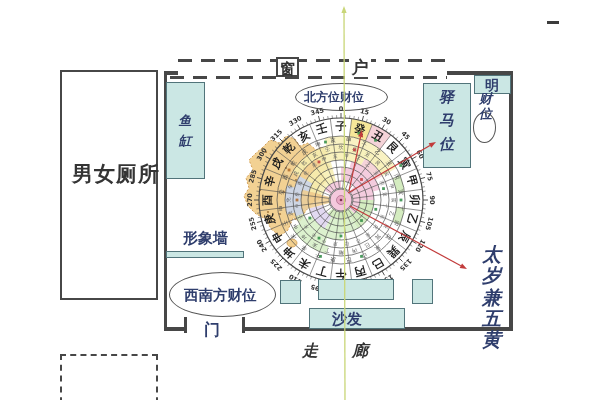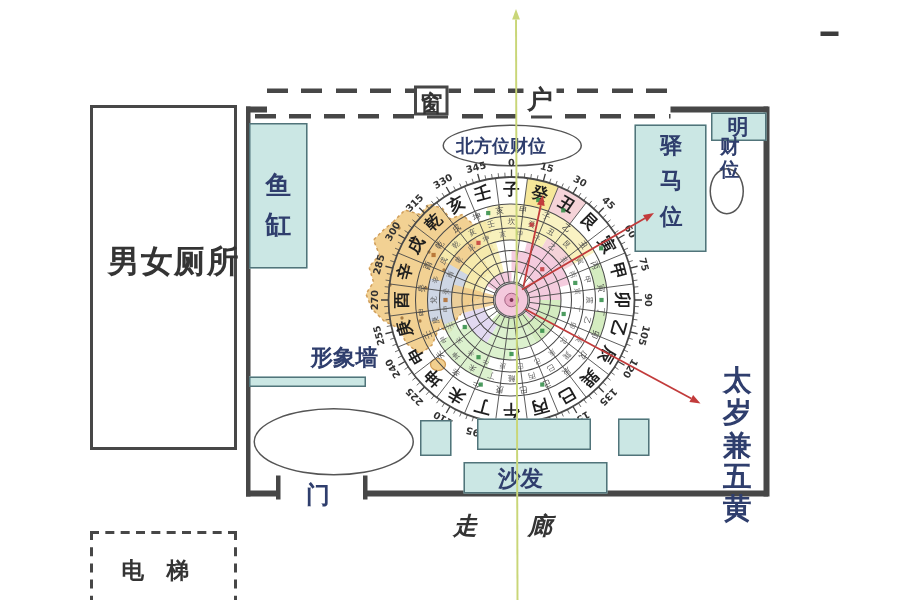--- a/index.html
+++ b/index.html
@@ -5,21 +5,21 @@
   html,body{margin:0;padding:0;background:#fff;}
   #canvas{position:relative;width:600px;height:400px;background:#ffffff;overflow:hidden;
           font-family:"DejaVu Sans",sans-serif;}
   .abs{position:absolute;}
   .wall{position:absolute;background:#474747;}
   .dashline{position:absolute;height:3px;
     background:repeating-linear-gradient(90deg,#474747 0 14px,rgba(0,0,0,0) 14px 23px);}
   .teal{position:absolute;background:#cbe7e4;border:1.6px solid #51747a;box-sizing:border-box;}
   .lbl{color:#2f3e6d;font-weight:700;line-height:1.2;}
   .dk{color:#343434;font-weight:700;}
-  .vtext{word-break:break-all;text-align:right;}
+  .vtext{word-break:break-all;text-align:center;font-style:italic;}
   .oval{position:absolute;border:1.8px solid #555;border-radius:50%;background:#fff;box-sizing:border-box;}
   .cjk{white-space:nowrap;}
   svg{position:absolute;left:0;top:0;}
 </style>
 </head>
 <body>
 
 <div id="canvas">
 
   <div class="abs" style="left:60px;top:70px;width:98px;height:230px;border:2.4px solid #474747;box-sizing:border-box;"></div>
@@ -378,49 +378,49 @@
       <rect x="91.59999999999997" y="75.4948822334847" width="2.8" height="2.8" fill="#c2383b" opacity="0.85"></rect>
       <rect x="134.10609665440987" y="93.09390334559012" width="2.8" height="2.8" fill="#c2383b" opacity="0.85"></rect>
       <rect x="134.12120859954013" y="169.98155724715448" width="2.8" height="2.8" fill="#2e8b44" opacity="0.85"></rect>
       <rect x="93.07879140045988" y="169.98155724715448" width="2.8" height="2.8" fill="#2e8b44" opacity="0.85"></rect>
       <circle cx="115" cy="115" r="11" fill="#f3c4da" stroke="#4a4a4a" stroke-width="0.8" opacity="0.9"></circle>
       <circle cx="115" cy="115" r="4.5" fill="#e9a8c4" stroke="#9a5b7a" stroke-width="0.6"></circle>
       <circle cx="115" cy="115" r="1.3" fill="#7a3050"></circle>
     </svg>
 
   <div class="teal" style="left:166px;top:82px;width:39px;height:97px;z-index:3;"></div>
-  <div class="abs lbl vtext" style="left:177px;top:111px;width:16px;font-size:17px;line-height:1.55;z-index:4;">鱼缸</div>
+  <div class="abs lbl vtext" style="left:177px;top:111px;width:16px;font-size:13px;line-height:1.55;z-index:4;">鱼缸</div>
 
   <div class="teal" style="left:423px;top:83px;width:48px;height:85px;z-index:3;"></div>
   <div class="abs lbl vtext" style="left:438px;top:86px;width:17px;font-size:15px;line-height:1.55;z-index:4;">驿马位</div>
 
   <div class="teal" style="left:474px;top:75px;width:37px;height:19px;z-index:3;"></div>
   <div class="abs lbl" style="left:485px;top:77px;font-size:14px;z-index:4;">明</div>
   <div class="oval" style="left:473px;top:112px;width:23px;height:31px;border-width:1.5px;z-index:3;"></div>
   <div class="abs lbl vtext" style="left:478px;top:92px;width:15px;font-size:13px;line-height:1.15;z-index:4;">财位</div>
 
   <div class="abs lbl vtext" style="left:482px;top:244px;width:17px;font-size:19px;line-height:1.12;z-index:4;">太岁兼五黄</div>
 
-  <div class="abs lbl cjk" style="left:183px;top:229px;font-size:15px;z-index:4;margin-left:24px;">形象墙</div>
+  <div class="abs lbl cjk" style="left:183px;top:229px;font-size:15px;z-index:4;">形象墙</div>
   <div class="teal" style="left:166px;top:251px;width:78px;height:6.5px;z-index:3;"></div>
 
   <div class="oval" style="left:169px;top:272px;width:107px;height:45px;z-index:3;"></div>
+  <div class="abs lbl cjk" style="left:184px;top:287px;font-size:14.5px;z-index:4;">西南方财位</div>
 
   <div class="teal" style="left:280px;top:280px;width:21px;height:24px;z-index:3;"></div>
   <div class="teal" style="left:318px;top:279px;width:76px;height:21px;z-index:3;"></div>
   <div class="teal" style="left:412px;top:279px;width:21px;height:25px;z-index:3;"></div>
   <div class="teal" style="left:309px;top:308px;width:96px;height:21px;z-index:3;"></div>
   <div class="abs lbl cjk" style="left:332px;top:310px;font-size:15px;z-index:4;">沙发</div>
 
   <div class="abs lbl cjk" style="left:204px;top:320px;font-size:16px;z-index:4;">门</div>
 
   <div class="abs dk cjk" style="left:302px;top:341px;font-size:16px;letter-spacing:34px;z-index:4;font-style:italic;">走廊</div>
 
   <div class="abs" style="left:60px;top:354px;width:98px;height:60px;border:2.4px dashed #474747;box-sizing:border-box;"></div>
-  <div class="abs dk cjk" style="left:81px;top:371px;font-size:15px;letter-spacing:15px;">电梯</div>
 
   <div class="abs" style="left:547px;top:21px;width:12px;height:3px;background:#3c3c3c;"></div>
 
   <svg id="overlay" width="600" height="400" viewBox="0 0 600 400" style="z-index:6;pointer-events:none;">
       <line x1="345" y1="400" x2="344.01776644023806" y2="12.999977453792352" stroke="#c9d678" stroke-width="1.3"></line>
       <polygon points="344,6 346.6177580659324,12.993378490275362 341.41777481454375,13.006576417309343" fill="#c9d678"></polygon>
       <line x1="348" y1="193" x2="429.94358725555486" y2="145.50996647689436" stroke="#c23b3b" stroke-width="1.2"></line>
       <polygon points="436,142 431.2472890898299,147.75949121054543 428.6398854212798,143.2604417432433" fill="#c23b3b"></polygon>
       <line x1="349" y1="191" x2="360.5409620382667" y2="136.8462550512102" stroke="#c23b3b" stroke-width="1.2"></line>
       <polygon points="362,130 363.0838567715733,137.38818343699685 357.99806730496005,136.30432666542353" fill="#c23b3b"></polygon>

